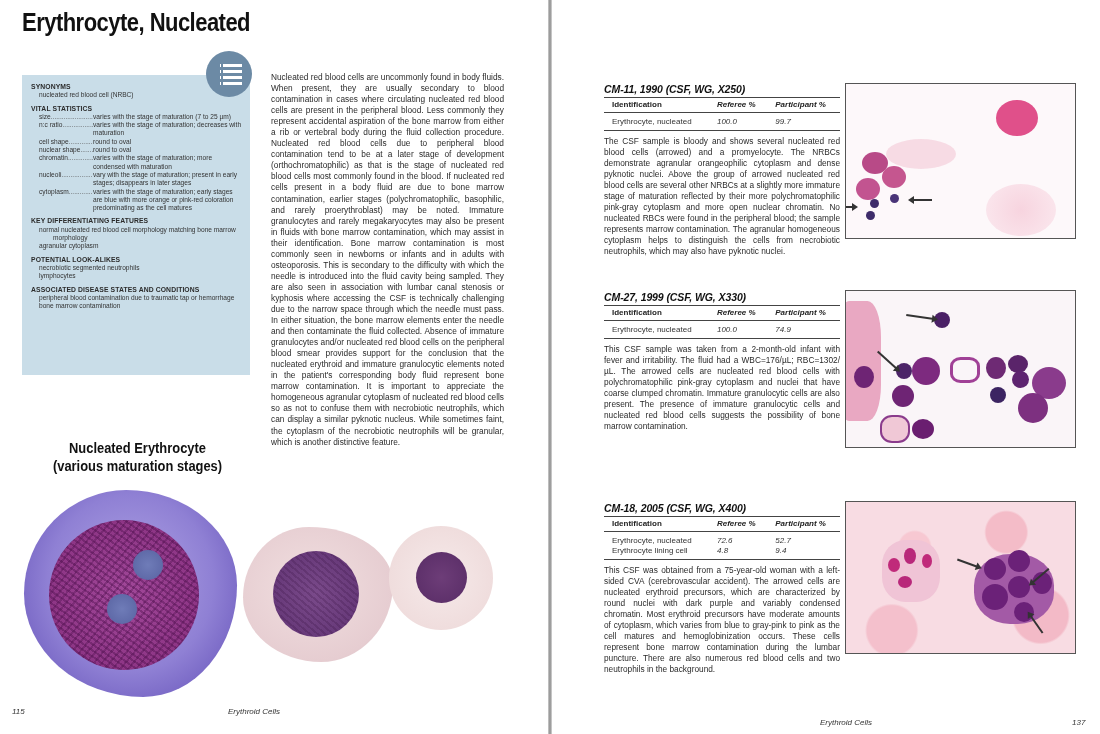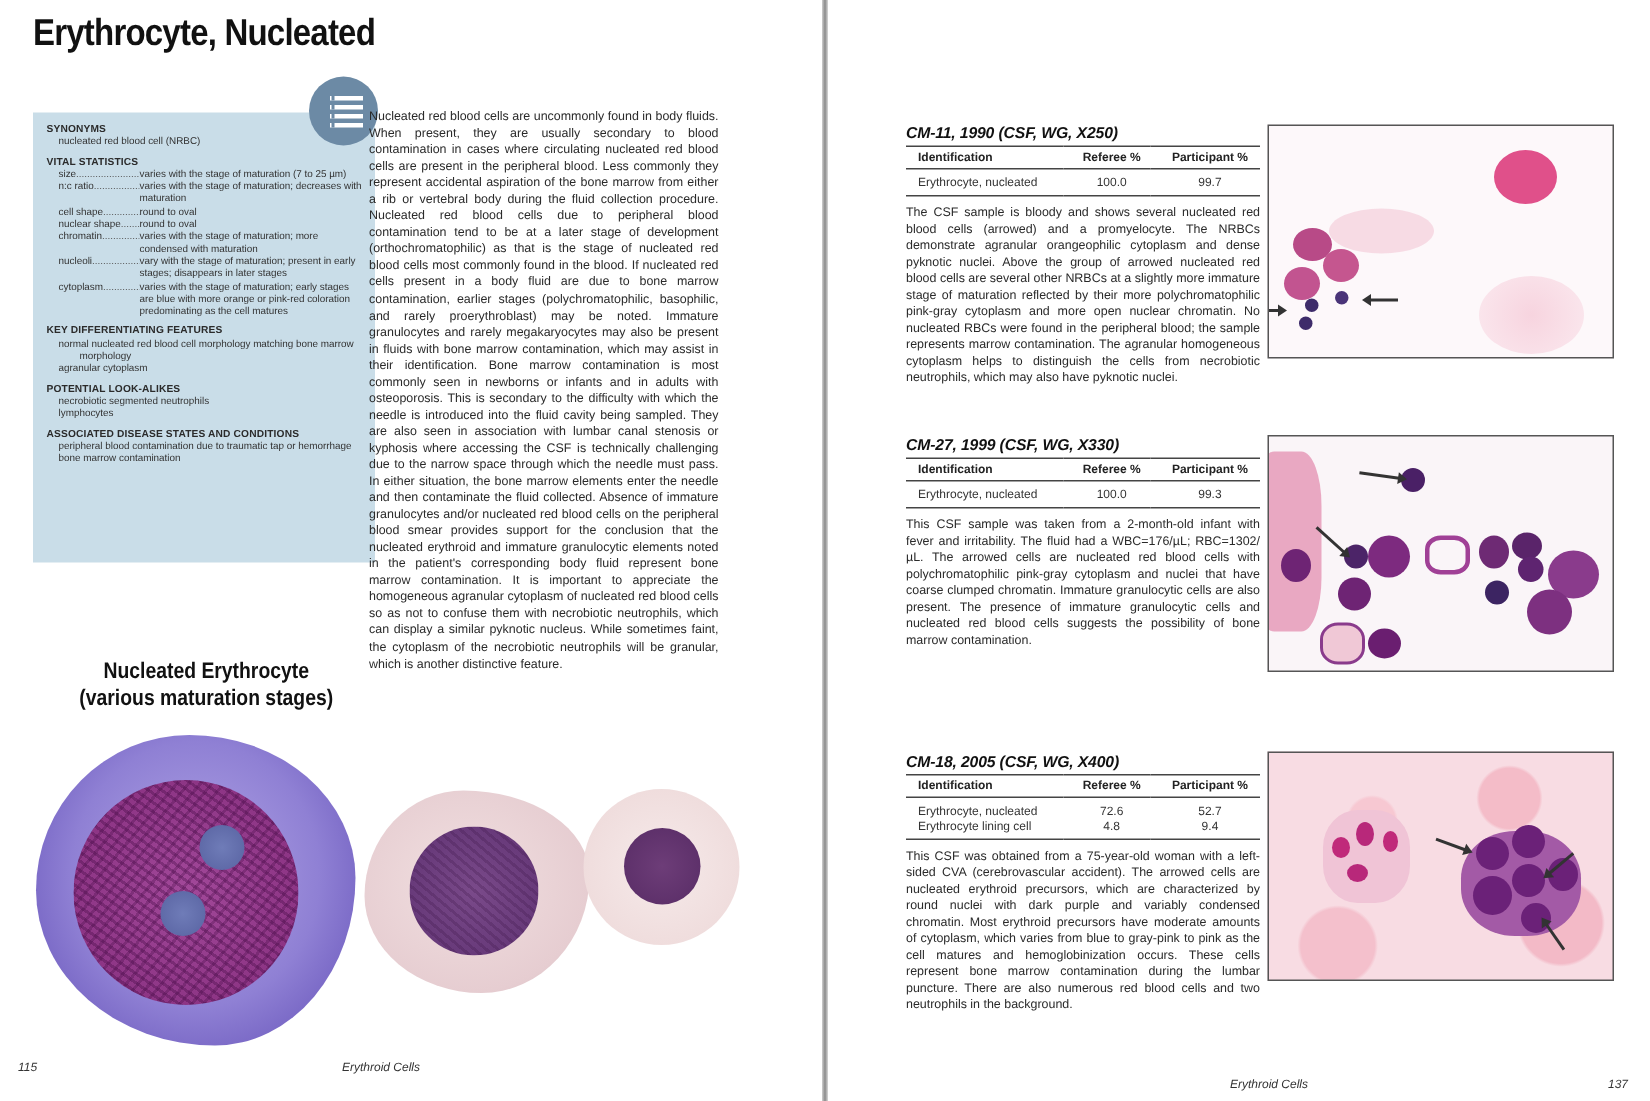--- a/index.html
+++ b/index.html
@@ -26,21 +26,21 @@
   .vs-key::after { content: "..................................."; color: #555; }
   .vs-val { flex: 1; }
 
   .list-badge { position: absolute; left: 206px; top: 51px; width: 46px; height: 46px; border-radius: 50%;
     background: #6c8aa5; display: flex; align-items: center; justify-content: center; }
   .list-badge .lines { width: 26px; }
   .list-badge .ln { height: 3px; background: #fff; margin: 3px 0; position: relative; }
   .list-badge .ln::before { content: ""; position: absolute; left: -1px; top: -1px; width: 5px; height: 5px; background: #6c8aa5; }
   .list-badge .ln::after { content: ""; position: absolute; left: 5px; top: 0; width: 2px; height: 3px; background: #6c8aa5; }
 
-  .body-col { position: absolute; left: 246px; top: 72px; width: 233px; font-size: 8.3px; line-height: 11.05px;
+  .body-col { position: absolute; left: 271px; top: 72px; width: 233px; font-size: 8.3px; line-height: 11.05px;
     text-align: justify; color: #2a2a2a; hyphens: manual; }
 
   .fig-caption { position: absolute; left: 30px; top: 439px; width: 215px; text-align: center; font-size: 15px;
     font-weight: bold; line-height: 18px; color: #111; transform: scaleX(0.86); transform-origin: center; }
 
   .cell { position: absolute; }
   .cell-big { left: 24px; top: 490px; width: 213px; height: 207px;
     border-radius: 48% 52% 44% 56% / 50% 46% 54% 50%;
     background: radial-gradient(ellipse at 50% 45%, #b2a6e6 0%, #8f80d4 55%, #6f5dbf 85%, #5a48aa 100%); }
   .cell-big .nuc { position: absolute; left: 25px; top: 30px; width: 150px; height: 150px; border-radius: 50%;
@@ -61,21 +61,21 @@
     background: radial-gradient(circle, #f6eaea 0%, #efdcdc 75%, #e2cccd 100%); }
   .cell-small .nuc { position: absolute; left: 27px; top: 26px; width: 51px; height: 51px; border-radius: 50%;
     background: radial-gradient(circle, #6d3d78 0%, #5c2f69 80%, #4f275d 100%); }
 
   .footer { position: absolute; top: 707px; font-size: 8px; font-style: italic; color: #333; }
 
   .case { position: absolute; left: 52px; width: 236px; }
   .case-title { font-size: 10.5px; font-weight: bold; font-style: italic; color: #111; letter-spacing: -0.1px; margin-bottom: 2px; }
   .case-table { width: 236px; border-collapse: collapse; font-size: 8px; line-height: 10px; }
   .case-table th { font-weight: bold; text-align: left; padding: 2px 0 2px 8px; border-top: 1.3px solid #444; border-bottom: 1px solid #444; color: #222; }
-  .case-table th.num, .case-table td.num { text-align: center; padding-right: 2px; }
+  .case-table th.num, .case-table td.num { text-align: left; padding-right: 2px; font-style: italic; }
   .case-table td { padding: 0 0 0 8px; color: #333; }
   .case-table tr.first td { padding-top: 4px; }
   .case-table tr.last td { padding-bottom: 3px; border-bottom: 1px solid #444; }
   .case-text { margin-top: 5px; font-size: 8.3px; line-height: 11.05px; text-align: justify; color: #2a2a2a; }
 
   .micro { position: absolute; left: 293px; width: 231px; border: 1.5px solid #555; overflow: hidden; background: #fff; }
   .blob { position: absolute; border-radius: 50%; }
   .arrow { position: absolute; height: 2px; background: #333; transform-origin: left center; }
   .arrow::after { content: ""; position: absolute; left: -4px; top: -3px; border-right: 6px solid #333; border-top: 4px solid transparent; border-bottom: 4px solid transparent; }
 </style>
@@ -207,21 +207,21 @@
     <table class="case-table">
       <tbody>
           <tr>
             <th>Identification</th>
             <th class="num">Referee %</th>
             <th class="num">Participant %</th>
           </tr>
       <tr class="first last">
             <td>Erythrocyte, nucleated</td>
             <td class="num">100.0</td>
-            <td class="num">99.3</td>
+            <td class="num">74.9</td>
           </tr>
     </tbody>
       </table>
     <div class="case-text">This CSF sample was taken from a 2-month-old infant with fever and irritability. The fluid had a WBC=176/µL; RBC=1302/µL. The arrowed cells are nucleated red blood cells with polychromatophilic pink-gray cytoplasm and nuclei that have coarse clumped chromatin. Immature gran­ulocytic cells are also present. The presence of immature granulocytic cells and nucleated red blood cells suggests the possibility of bone marrow contamination.</div>
   </div>
 
   <div class="micro" style="top:279px; height:158px; background:#faf5f8;">
     <div class="blob" style="left:-10px; top:10px; width:45px; height:120px; border-radius:30%; background:#e9a8c2;"></div>
     <div class="blob" style="left:88px; top:21px; width:16px; height:16px; background:#4a2066;"></div>
     <div class="blob" style="left:50px; top:72px; width:16px; height:16px; background:#4c2468;"></div>

